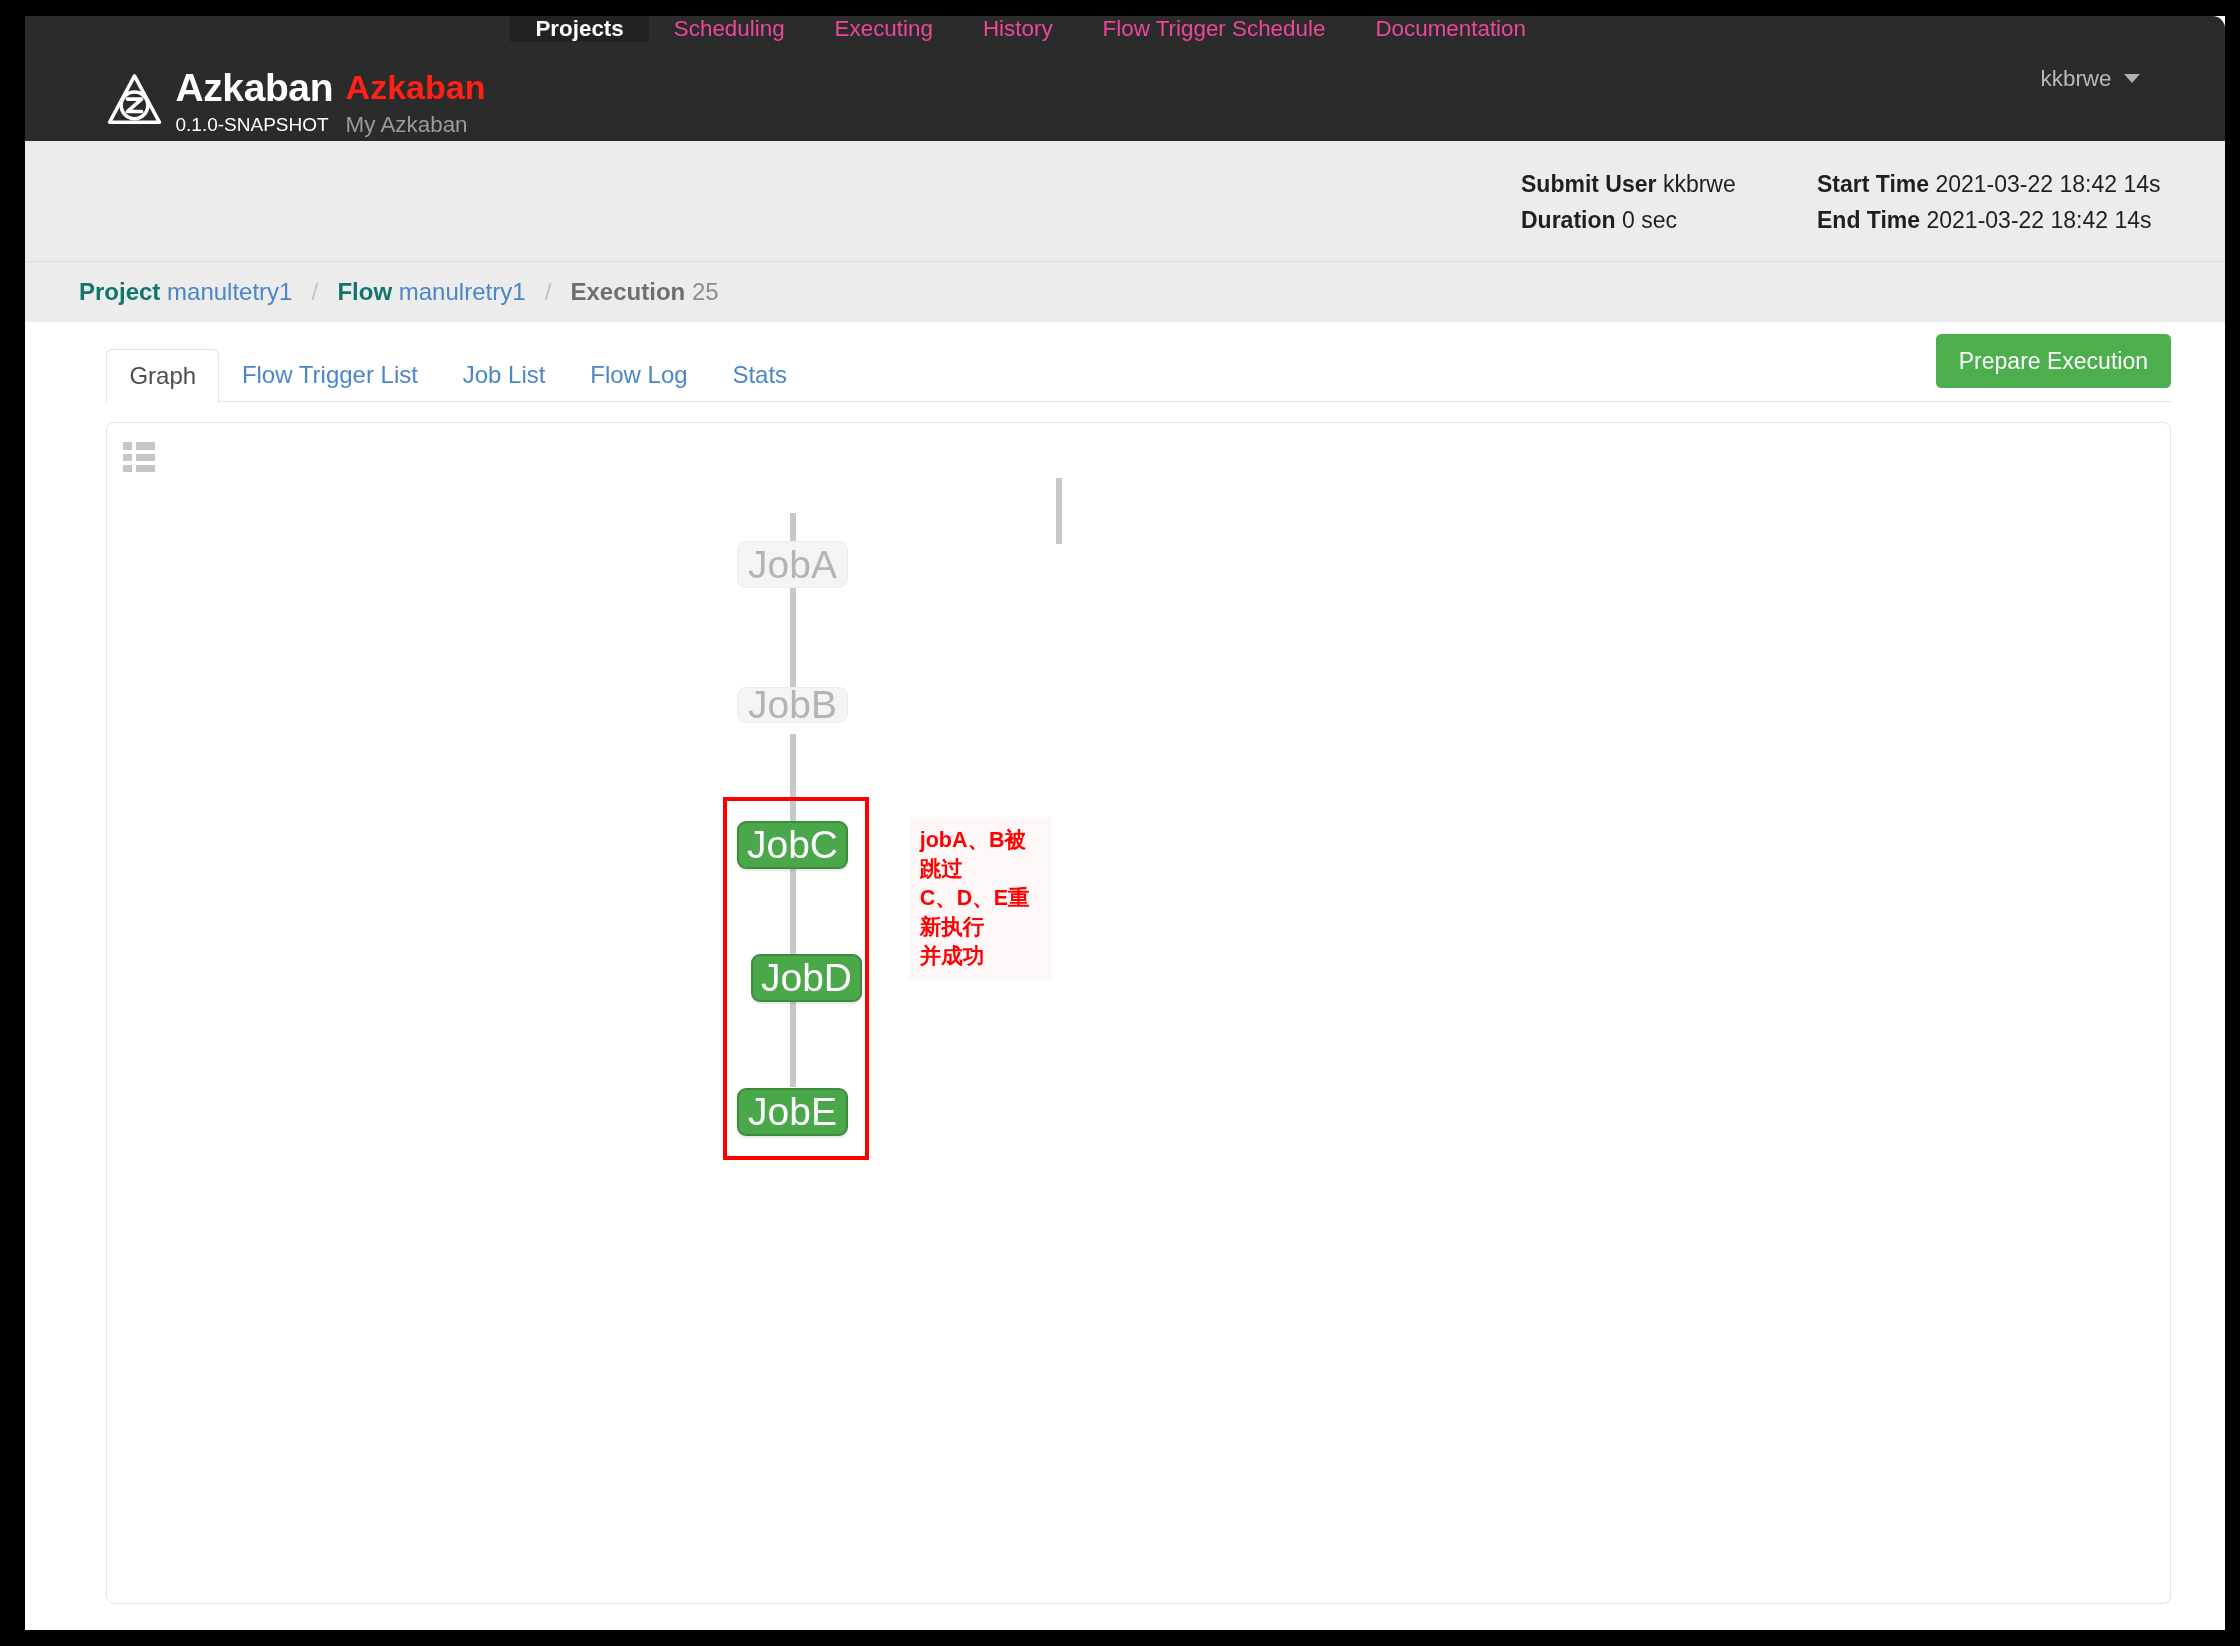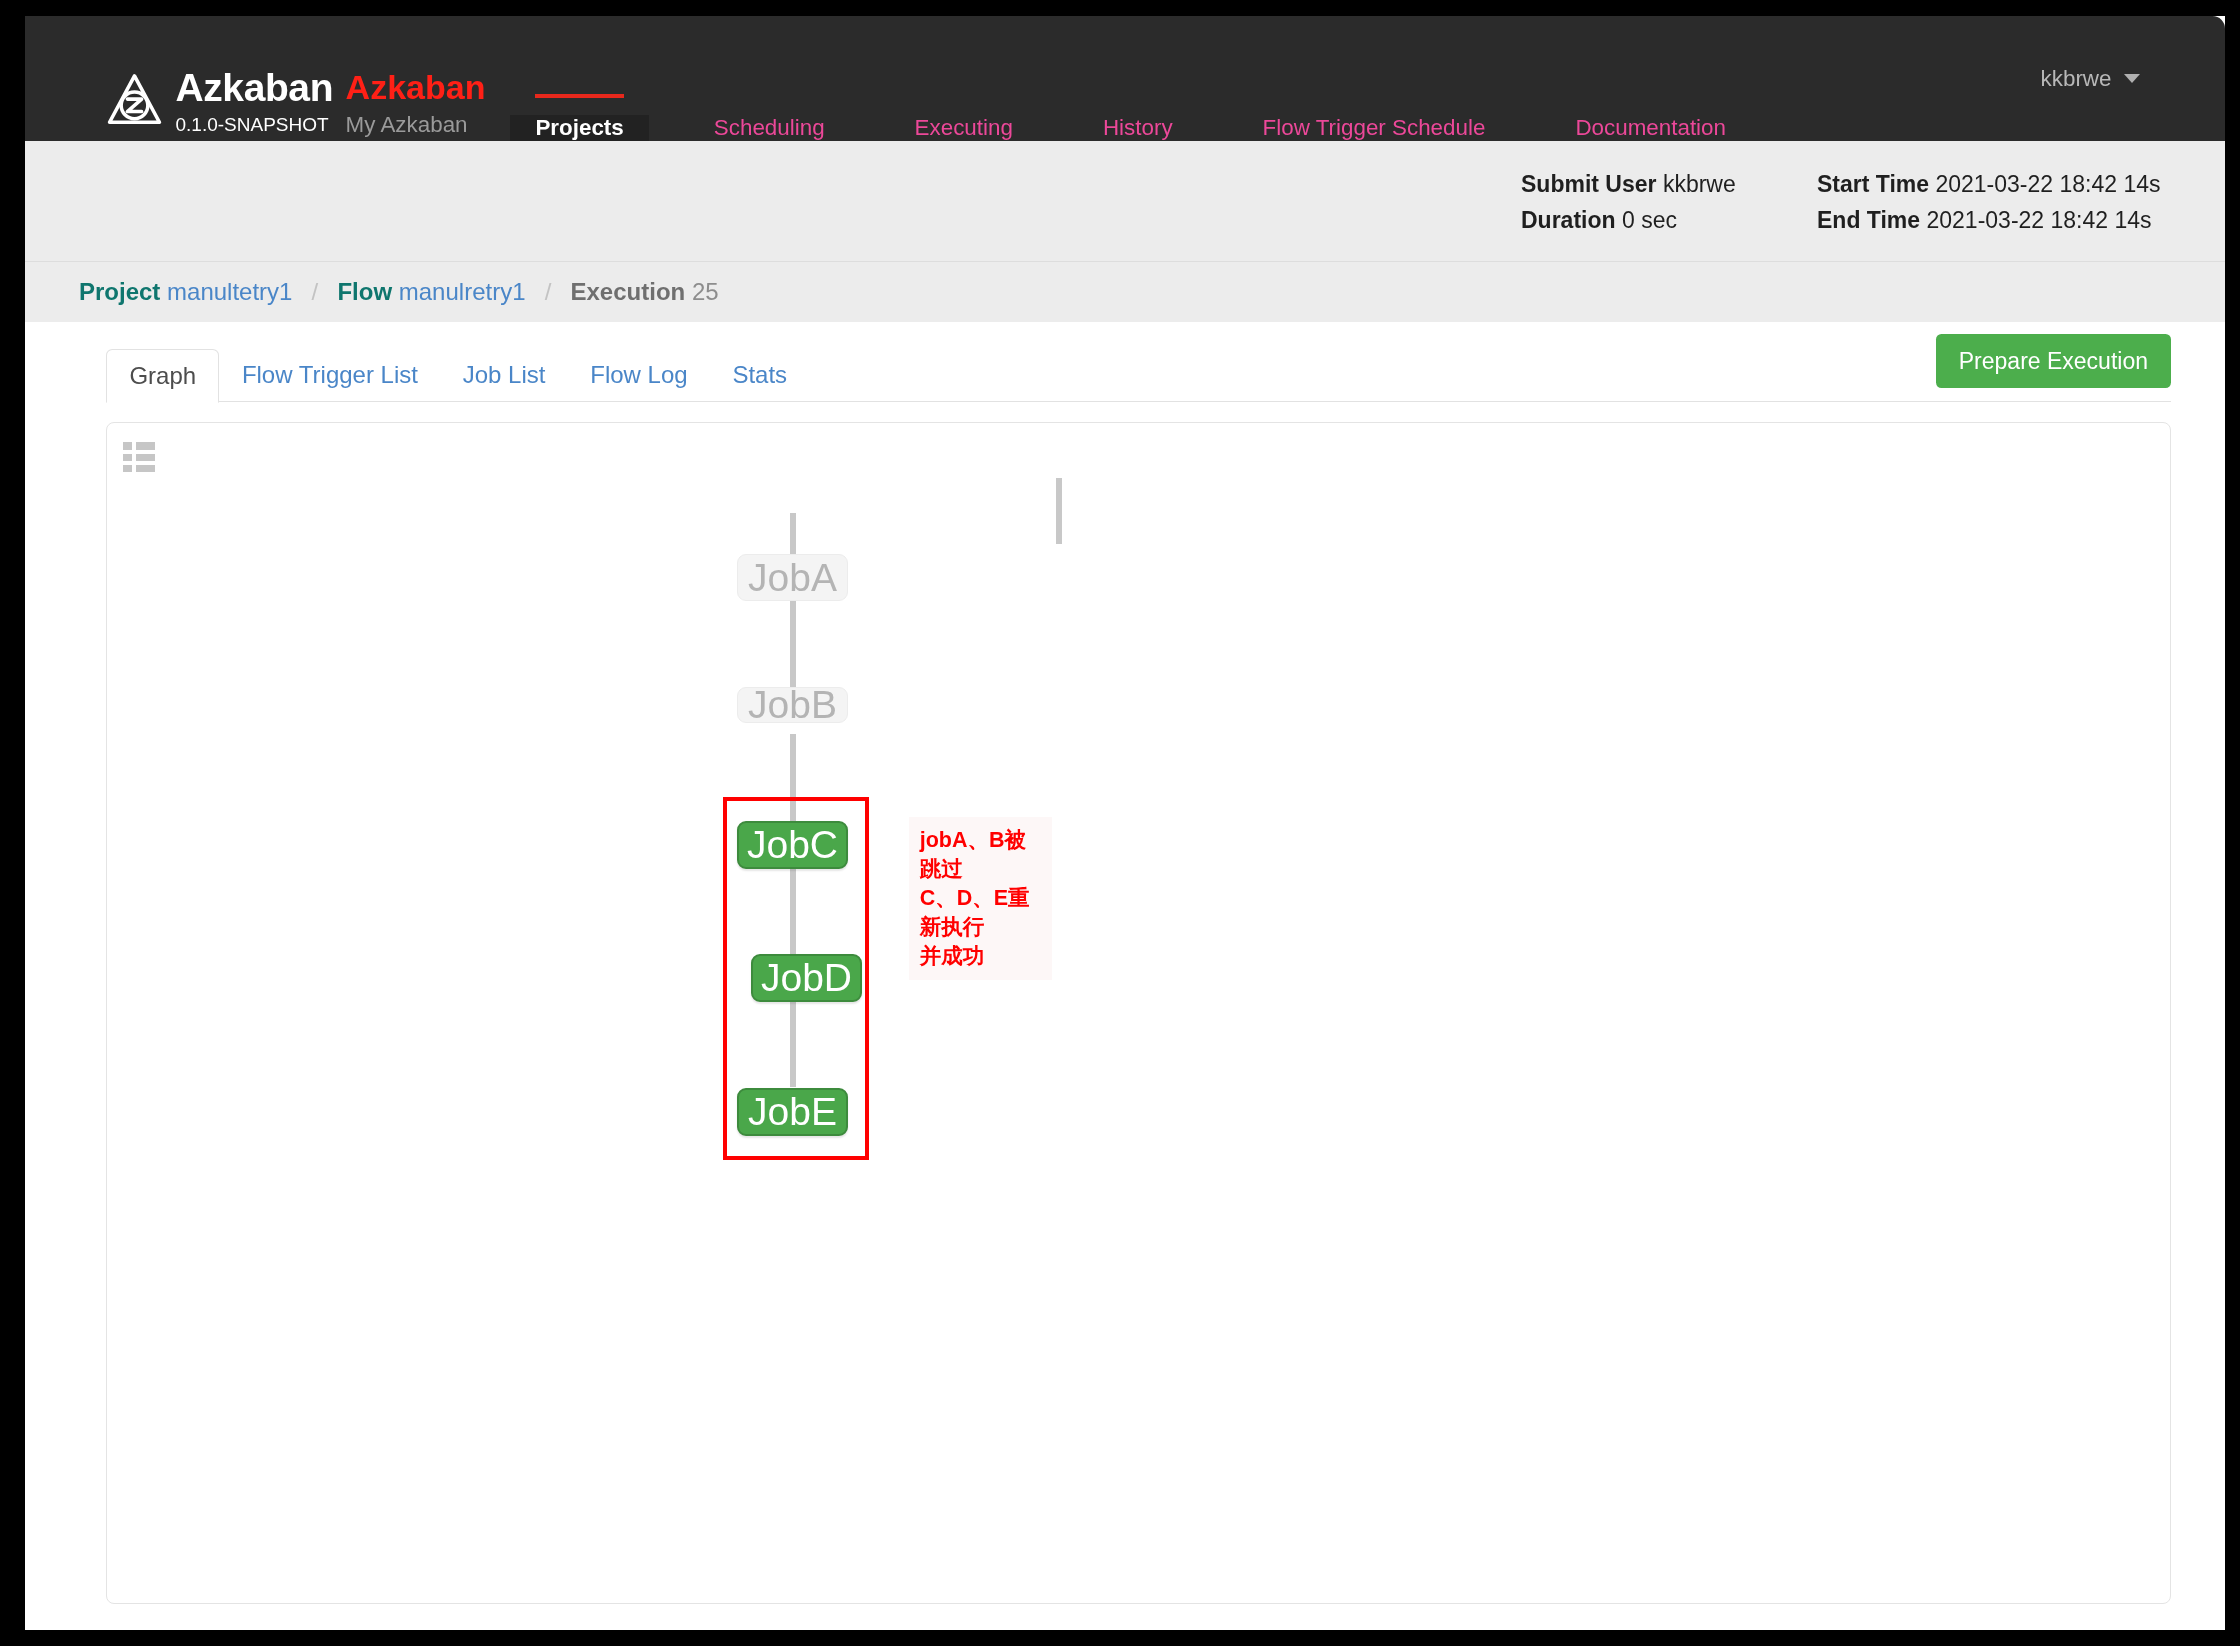--- a/index.html
+++ b/index.html
@@ -73,23 +73,22 @@
     line-height: 39px;
   }
   .brand-sub {
     color: #9a9a9a;
     font-size: 22.4px;
     line-height: 25px;
     margin-top: 5.4px;
   }
   .nav-items {
     display: flex;
-    align-items: flex-end;
+    align-items: flex-start;
     margin-left: 25px;
-    gap: 40px;
   }
   .nav-item {
     position: relative;
     display: flex;
     align-items: center;
     padding: 0 25px;
     color: #ec4899;
     font-size: 22.4px;
     white-space: nowrap;
     cursor: pointer;
@@ -431,21 +430,21 @@
 
       <div class="graph-canvas">
 
         <div class="edge" style="left:683px; top:90px; height:175px;"></div>
         <div class="edge" style="left:683px; top:311px; height:87px;"></div>
         <div class="edge" style="left:683px; top:446px; height:85px;"></div>
         <div class="edge" style="left:683px; top:579px; height:85px;"></div>
 
         <div class="annot-rect" style="left:616px; top:374px; width:146px; height:363px;"></div>
 
-        <div class="job-node skipped" style="left:630px; top:131px; width:111px; height:47px;">
+        <div class="job-node skipped" style="left:630px; top:118px; width:111px; height:47px;">
           <span>JobA</span>
         </div>
         <div class="job-node skipped" style="left:630px; top:264px; width:111px; height:36px;">
           <span>JobB</span>
         </div>
         <div class="job-node succeeded" style="left:630px; top:398px; width:111px; height:48px;">
           <span>JobC</span>
         </div>
         <div class="job-node succeeded" style="left:644px; top:531px; width:111px; height:48px;">
           <span>JobD</span>

